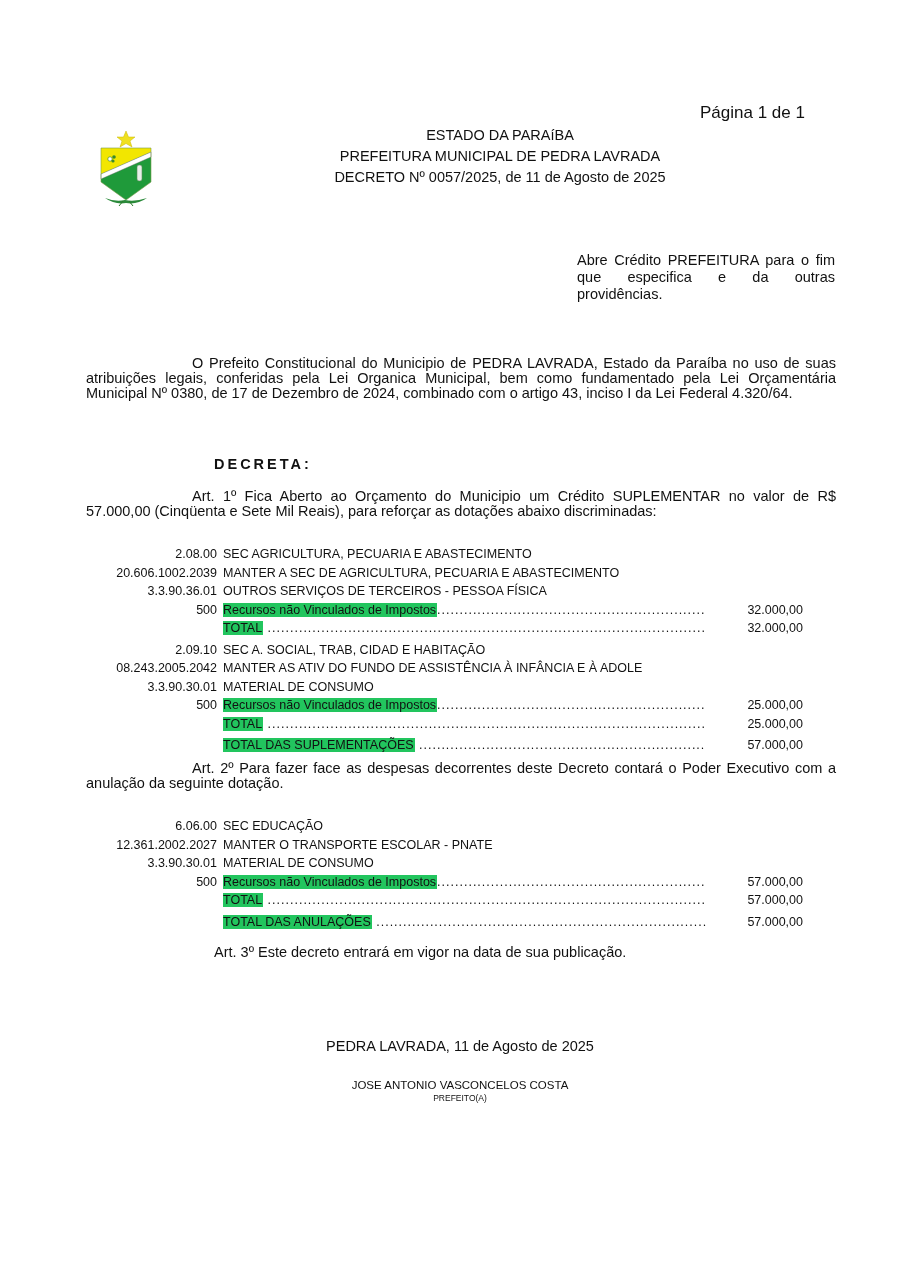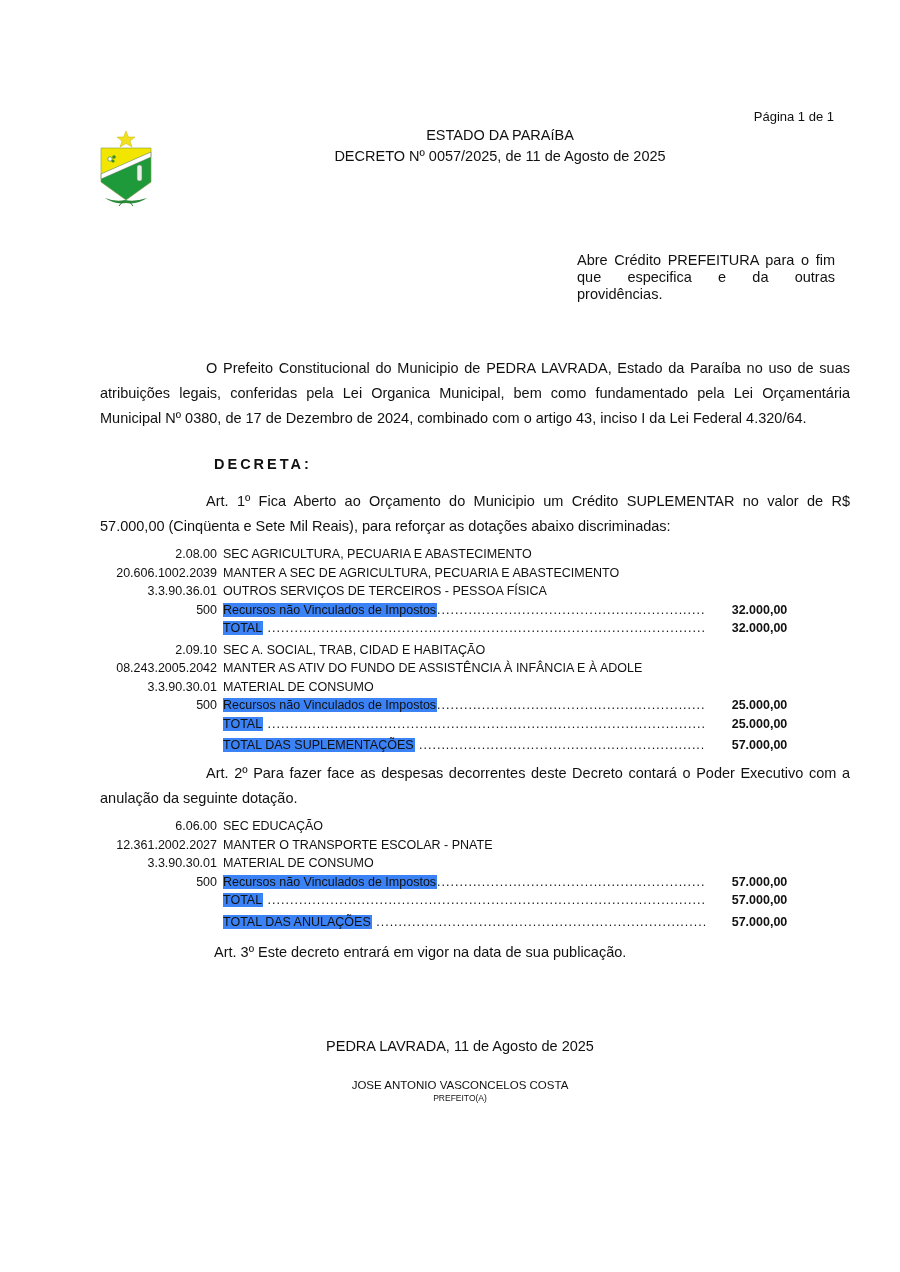--- a/index.html
+++ b/index.html
@@ -1,36 +1,36 @@
 <!DOCTYPE html>
 <html><head>
   <meta charset="utf-8">
   <style>
     html, body { margin: 0; padding: 0; background: #ffffff; }
     body {
       width: 900px; height: 1272px; position: relative; overflow: hidden;
       font-family: "Liberation Sans", sans-serif; color: #111111;
     }
     .abs { position: absolute; }
-    .page-num { left: 700px; top: 109px; width: 134px; text-align: right; font-size: 13px; }
+    .page-num { left: 700px; top: 103px; width: 134px; text-align: left; font-size: 17px; }
     .header-block { left: 300px; top: 125px; width: 400px; text-align: center; font-size: 14.5px; line-height: 21px; }
     .emblem { left: 97px; top: 128px; width: 60px; height: 80px; }
     .ementa { left: 577px; top: 252px; width: 258px; font-size: 14.5px; line-height: 17px; text-align: justify; text-align-last: left; }
-    .para { left: 100px; width: 750px; font-size: 14.5px; line-height: 25px; text-align: justify; }
+    .para { left: 86px; width: 750px; font-size: 14.5px; line-height: 15px; text-align: justify; }
     .para .indent { display: inline-block; width: 106px; }
     .para.justify-last { text-align-last: left; }
     .decreta { left: 214px; top: 456px; font-size: 14.5px; letter-spacing: 3px; font-weight: bold; }
     .rows { left: 86px; font-size: 12.5px; }
     .row { position: relative; height: 18.5px; line-height: 18.5px; }
     .row .code { position: absolute; left: 0; width: 131px; text-align: right; }
     .row .desc { position: absolute; left: 137px; white-space: nowrap; }
     .row .leader { position: absolute; left: 137px; width: 483px; overflow: hidden; white-space: nowrap; }
-    .row .leader span.lbl { background: #3b82f6; padding-right: 1px; margin-top: 20px; }
+    .row .leader span.lbl { background: #22c55e; padding-right: 1px; margin-top: 20px; }
     .row .leader .dots { letter-spacing: 1px; }
-    .row .value { position: absolute; left: 630px; width: 87px; text-align: center; font-weight: bold; }
+    .row .value { position: absolute; left: 630px; width: 87px; text-align: right; }
     .row.gap-top { margin-top: 3px; }
     .art3 { left: 214px; top: 944px; font-size: 14.5px; }
     .place-date { left: 250px; top: 1038px; width: 420px; text-align: center; font-size: 14.5px; }
     .signer { left: 250px; top: 1079px; width: 420px; text-align: center; font-size: 11.5px; }
     .role { left: 250px; top: 1093px; width: 420px; text-align: center; font-size: 8.5px; }
   </style>
 </head>
 <body>
 
 <div class="abs page-num">Página 1 de 1</div>
@@ -47,20 +47,21 @@
     <circle cx="16" cy="33" r="1.6" fill="#3a8a2a"></circle>
     <rect x="40" y="37" width="5" height="16" rx="2" fill="#e8f0e8" stroke="#5a8a5a" stroke-width="0.6"></rect>
     <path d="M4,20 L54,20 L54,54 L29,72 L4,54 Z" fill="none" stroke="#7a9a4a" stroke-width="0.6"></path>
     <path d="M8,70 Q18,74 28,72 Q38,74 50,70 Q40,77 29,75 Q18,77 8,70 Z" fill="#2a8a3a"></path>
     <path d="M26,73 L22,78 M32,73 L36,78" stroke="#2a7a2a" stroke-width="1"></path>
   </svg>
 </div>
 
 <div class="abs header-block">
   <div>ESTADO  DA PARAíBA</div>
+  <div>PREFEITURA MUNICIPAL DE PEDRA LAVRADA</div>
   <div>DECRETO Nº 0057/2025, de 11 de Agosto de 2025</div>
 </div>
 
 <div class="abs ementa">Abre Crédito PREFEITURA para o fim que especifica e da outras providências.</div>
 
 <div class="abs para justify-last" style="top:356px;">
   <span class="indent"></span><span>O Prefeito Constitucional do Municipio de PEDRA LAVRADA, Estado da Paraíba no uso de suas atribuições legais, conferidas pela Lei Organica Municipal, bem como fundamentado pela Lei Orçamentária Municipal Nº 0380, de 17 de Dezembro de 2024, combinado com o artigo 43, inciso I da Lei Federal 4.320/64.</span>
 </div>
 
 <div class="abs decreta">DECRETA:</div>

